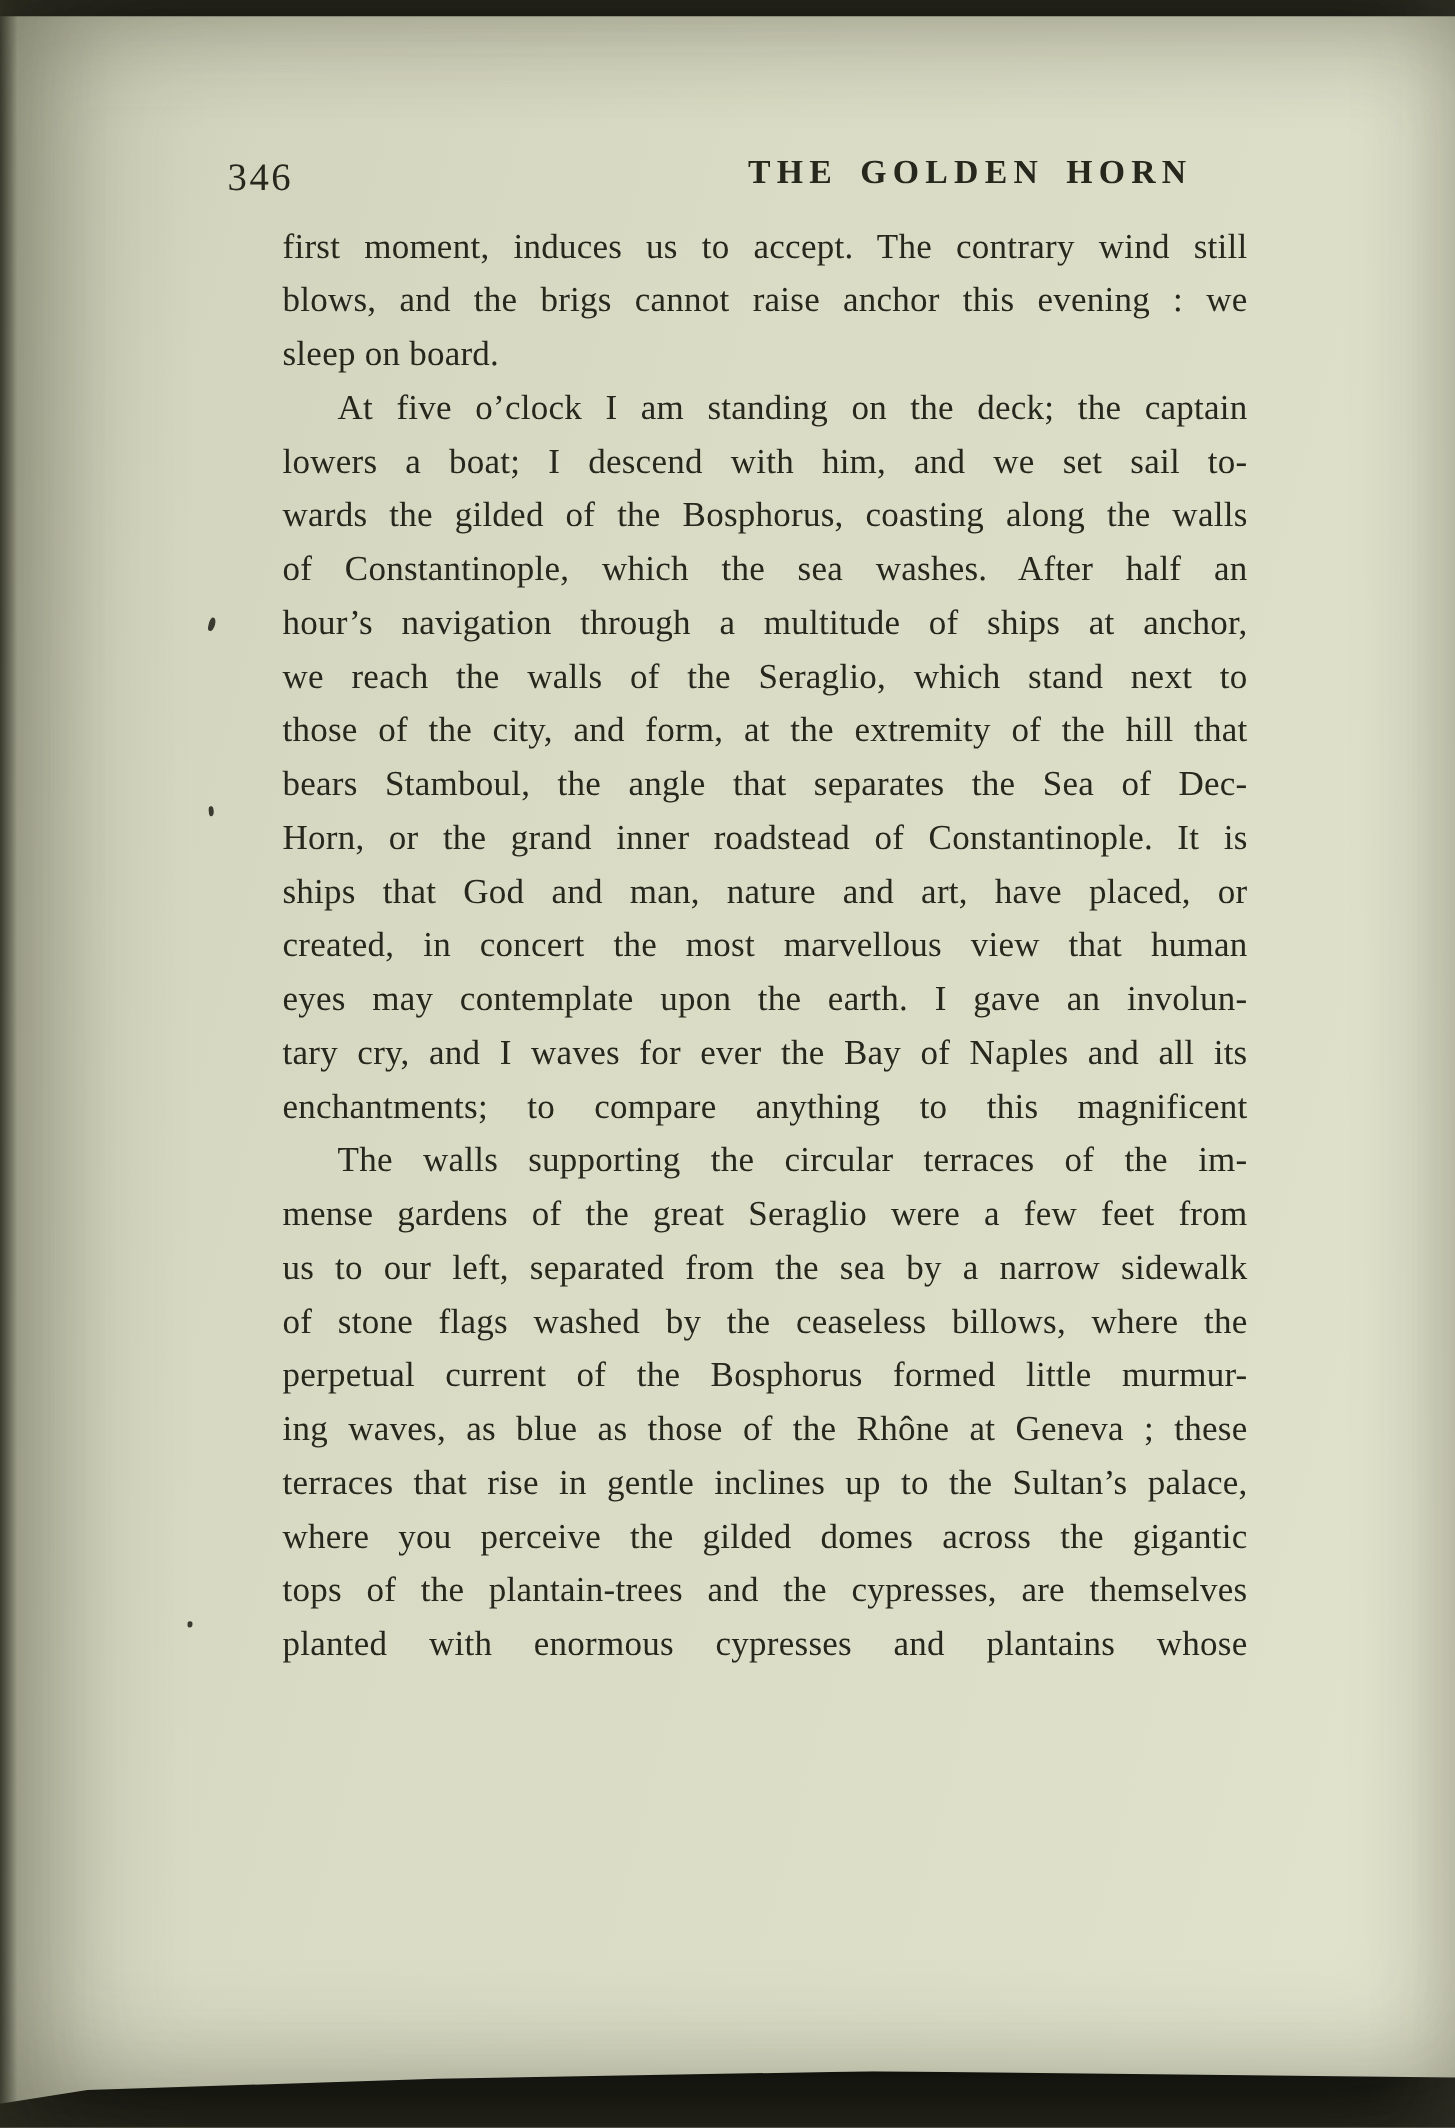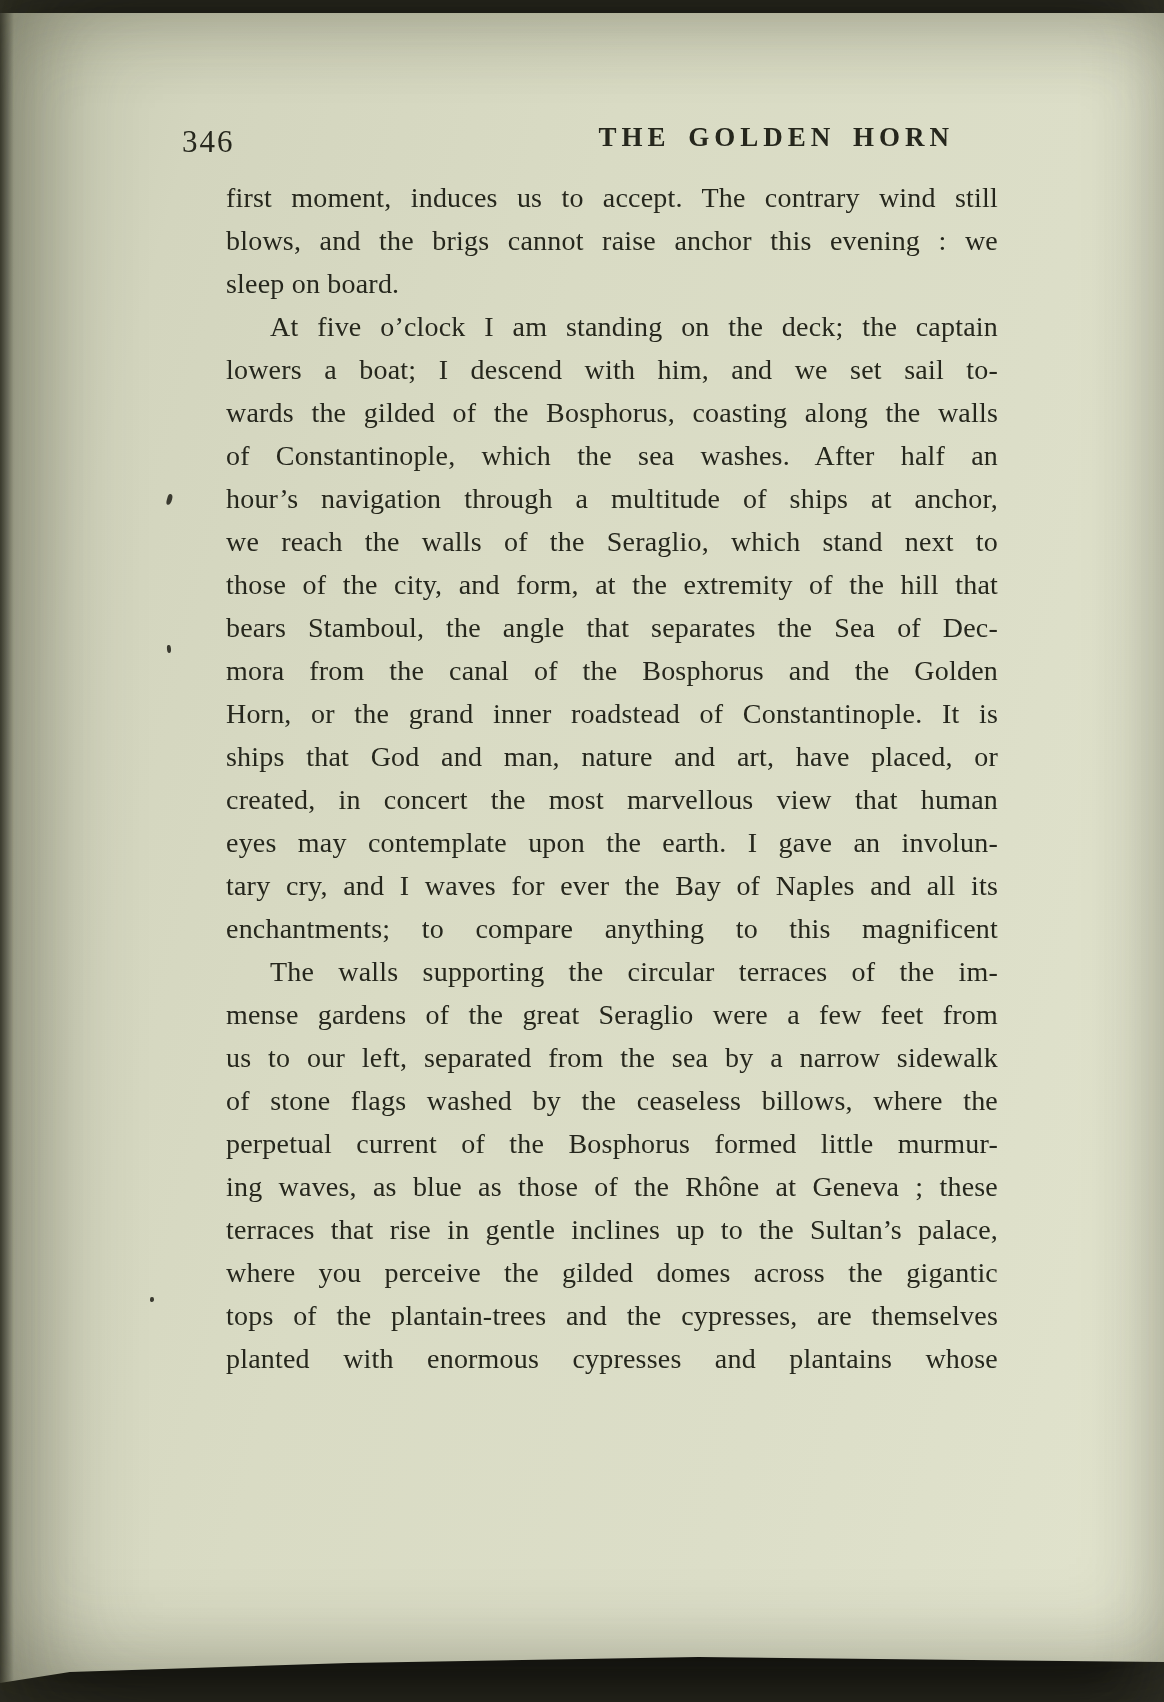--- a/index.html
+++ b/index.html
@@ -121,21 +121,20 @@
       <div class="line">blows, and the brigs cannot raise anchor this evening :  we</div>
       <div class="line line-last">sleep on board.</div>
       <div class="line line-indent">At five o’clock I am standing on the deck; the captain</div>
       <div class="line">lowers a boat; I descend with him, and we set sail to-</div>
       <div class="line">wards the gilded of the Bosphorus, coasting along the walls</div>
       <div class="line">of Constantinople, which the sea washes.  After half an</div>
       <div class="line">hour’s navigation through a multitude of ships at anchor,</div>
       <div class="line">we reach the walls of the Seraglio, which stand next to</div>
       <div class="line">those of the city, and form, at the extremity of the hill that</div>
       <div class="line">bears Stamboul, the angle that separates the Sea of Dec-</div>
-      <div class="line">mora from the canal of the Bosphorus and the Golden</div>
       <div class="line">Horn, or the grand inner roadstead of Constantinople.  It is</div>
       <div class="line">ships that God and man, nature and art, have placed, or</div>
       <div class="line">created, in concert the most marvellous view that human</div>
       <div class="line">eyes may contemplate upon the earth.  I gave an involun-</div>
       <div class="line">tary cry, and I waves for ever the Bay of Naples and all its</div>
       <div class="line">enchantments;  to compare anything to this magnificent</div>
       <div class="line line-indent">The walls supporting the circular terraces of the im-</div>
       <div class="line">mense gardens of the great Seraglio were a few feet from</div>
       <div class="line">us to our left, separated from the sea by a narrow sidewalk</div>
       <div class="line">of stone flags washed by the ceaseless billows, where the</div>

